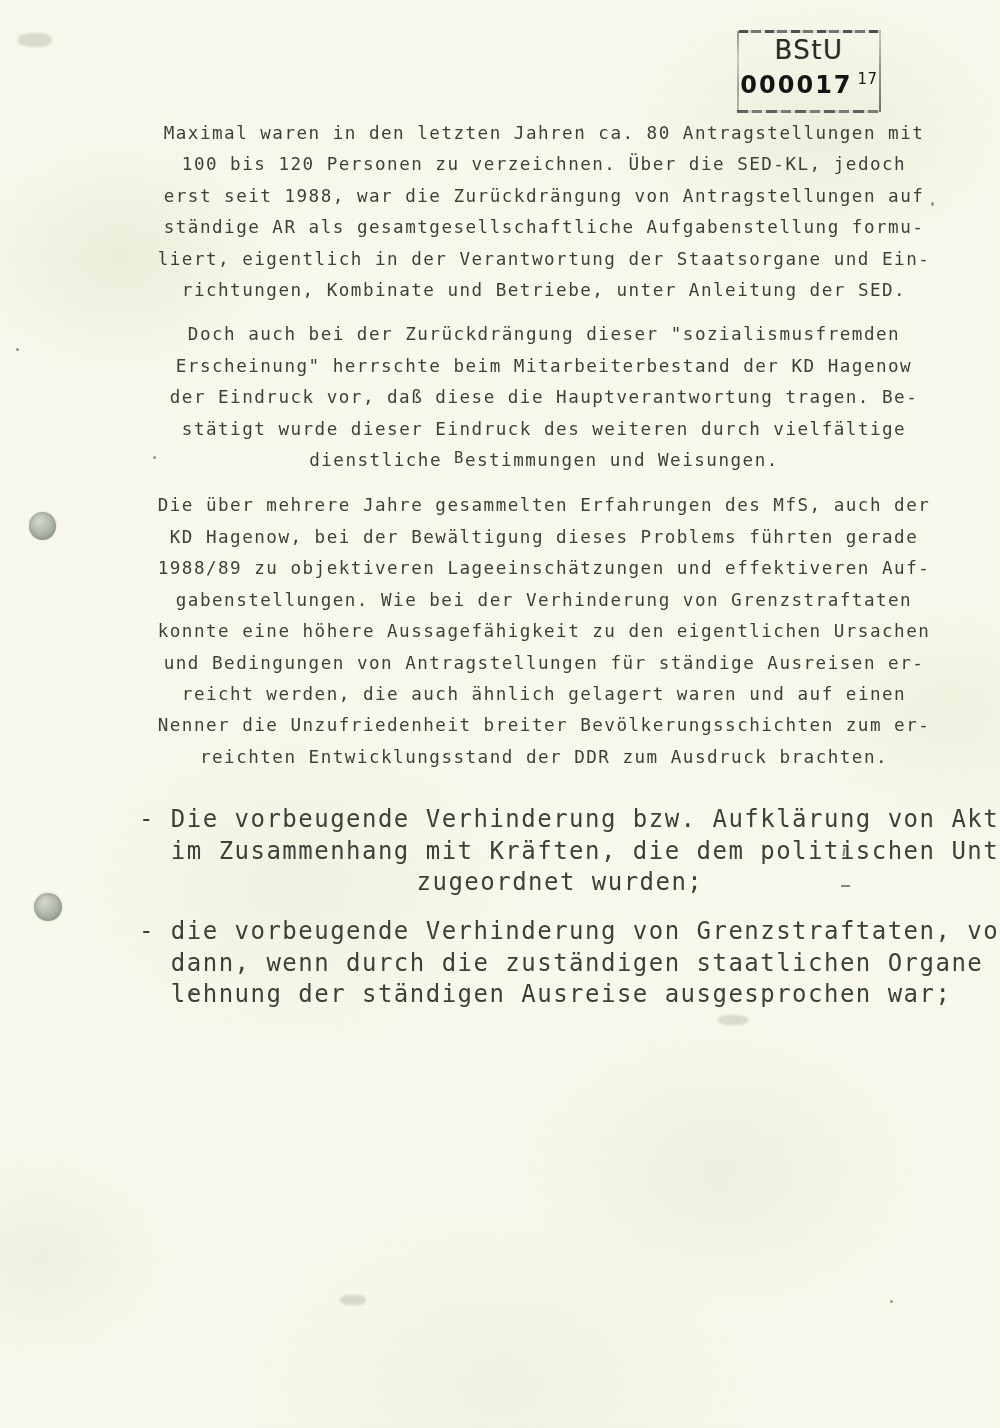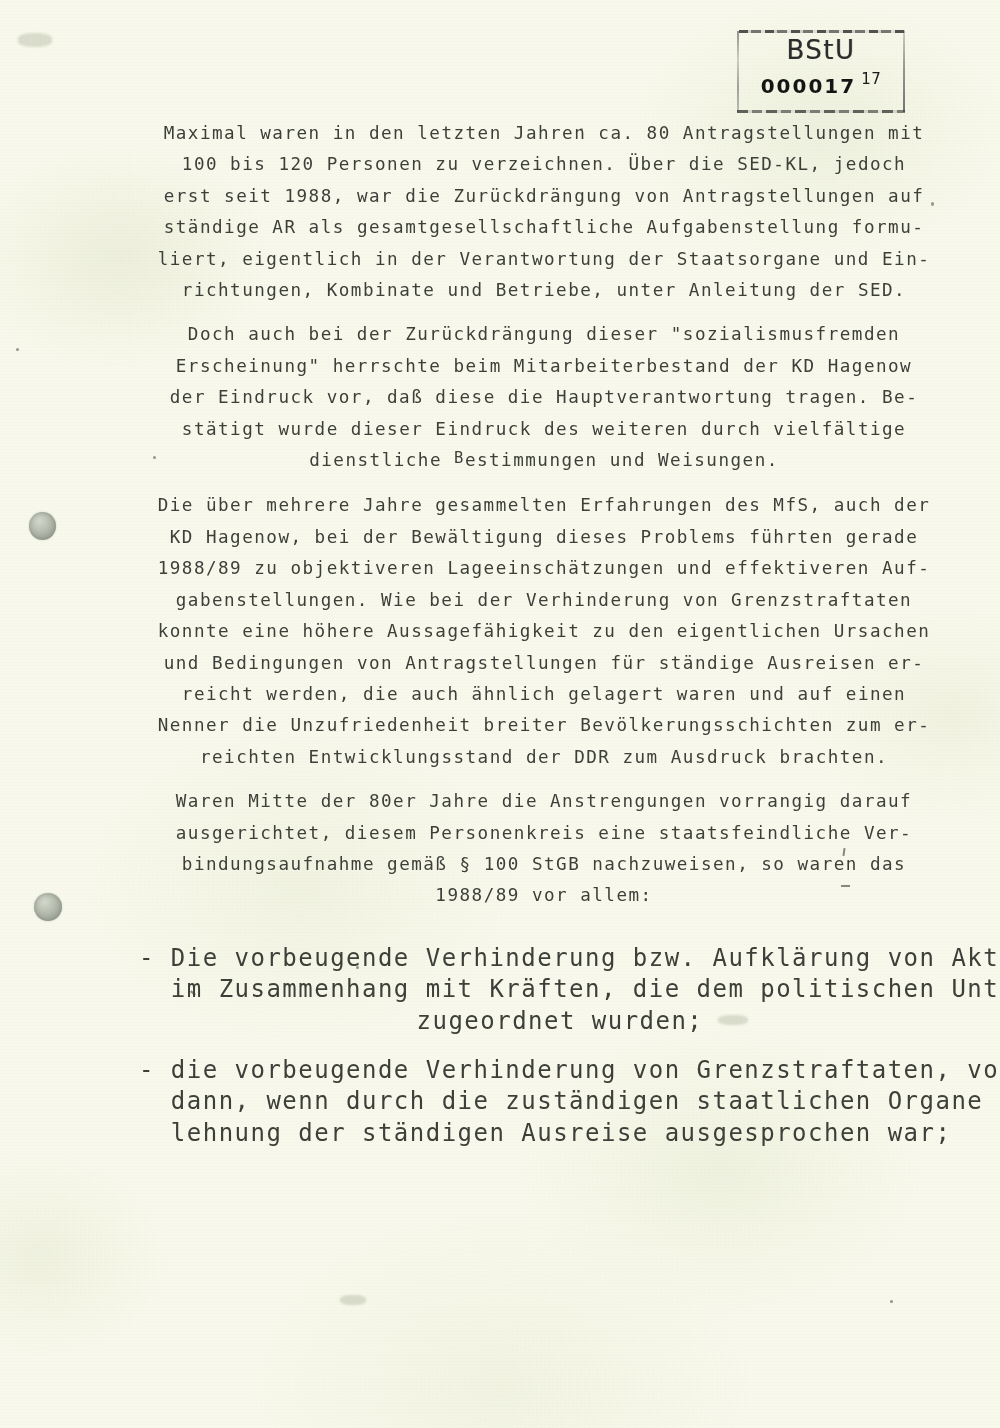--- a/index.html
+++ b/index.html
@@ -42,21 +42,21 @@
       repeating-linear-gradient(0deg, rgba(150,155,120,0.05) 0 1px, transparent 1px 3px),
       repeating-linear-gradient(90deg, rgba(150,155,120,0.04) 0 1px, transparent 1px 4px);
     mix-blend-mode: multiply;
   }
 
   
   .stamp {
     position: absolute;
     left: 737px;
     top: 30px;
-    width: 168px;
+    width: 144px;
     height: 83px;
     box-sizing: border-box;
   }
   .stamp-border-top {
     position: absolute;
     left: 2px; top: 0; right: 0;
     height: 3px;
     background: repeating-linear-gradient(
       90deg,
       rgba(40,40,40,0.80) 0 9px,
@@ -111,21 +111,21 @@
   }
   .stamp-numberline {
     position: absolute;
     left: 0; right: 0;
     top: 40px;
     text-align: center;
     white-space: nowrap;
   }
   .stamp-number {
     font-family: "DejaVu Sans", "Liberation Sans", sans-serif;
-    font-size: 20px;
+    font-size: 24px;
     font-weight: 700;
     letter-spacing: 2px;
     color: #141414;
   }
   .stamp-folio {
     font-family: "DejaVu Sans", "Liberation Sans", sans-serif;
     font-size: 15px;
     font-weight: 400;
     color: #1a1a1a;
     vertical-align: 9px;
@@ -243,24 +243,20 @@
     <div class="para"><span>Die über mehrere Jahre gesammelten Erfahrungen des MfS, auch der
 KD Hagenow, bei der Bewältigung dieses Problems führten gerade
 1988/89 zu objektiveren Lageeinschätzungen und effektiveren Auf-
 gabenstellungen. Wie bei der Verhinderung von Grenzstraftaten
 konnte eine höhere Aussagefähigkeit zu den eigentlichen Ursachen
 und Bedingungen von Antragstellungen für ständige Ausreisen er-
 reicht werden, die auch ähnlich gelagert waren und auf einen
 Nenner die Unzufriedenheit breiter Bevölkerungsschichten zum er-
 reichten Entwicklungsstand der DDR zum Ausdruck brachten.</span></div>
 
-    <div class="para"><span>Waren Mitte der 80er Jahre die Anstrengungen vorrangig darauf
-ausgerichtet, diesem Personenkreis eine staatsfeindliche Ver-
-bindungsaufnahme gemäß § 100 StGB nachzuweisen, so waren das
-1988/89 vor allem:</span></div>
 
     <div class="list">
       <div class="list-item"><span>- Die vorbeugende Verhinderung bzw. Aufklärung von Aktivitäten
   im Zusammenhang mit Kräften, die dem politischen Untergrund
   zugeordnet wurden;</span></div>
       <div class="list-item"><span>- die vorbeugende Verhinderung von Grenzstraftaten, vorrangig
   dann, wenn durch die zuständigen staatlichen Organe eine Ab-
   lehnung der ständigen Ausreise ausgesprochen war;</span></div>
     </div>
   </div>

